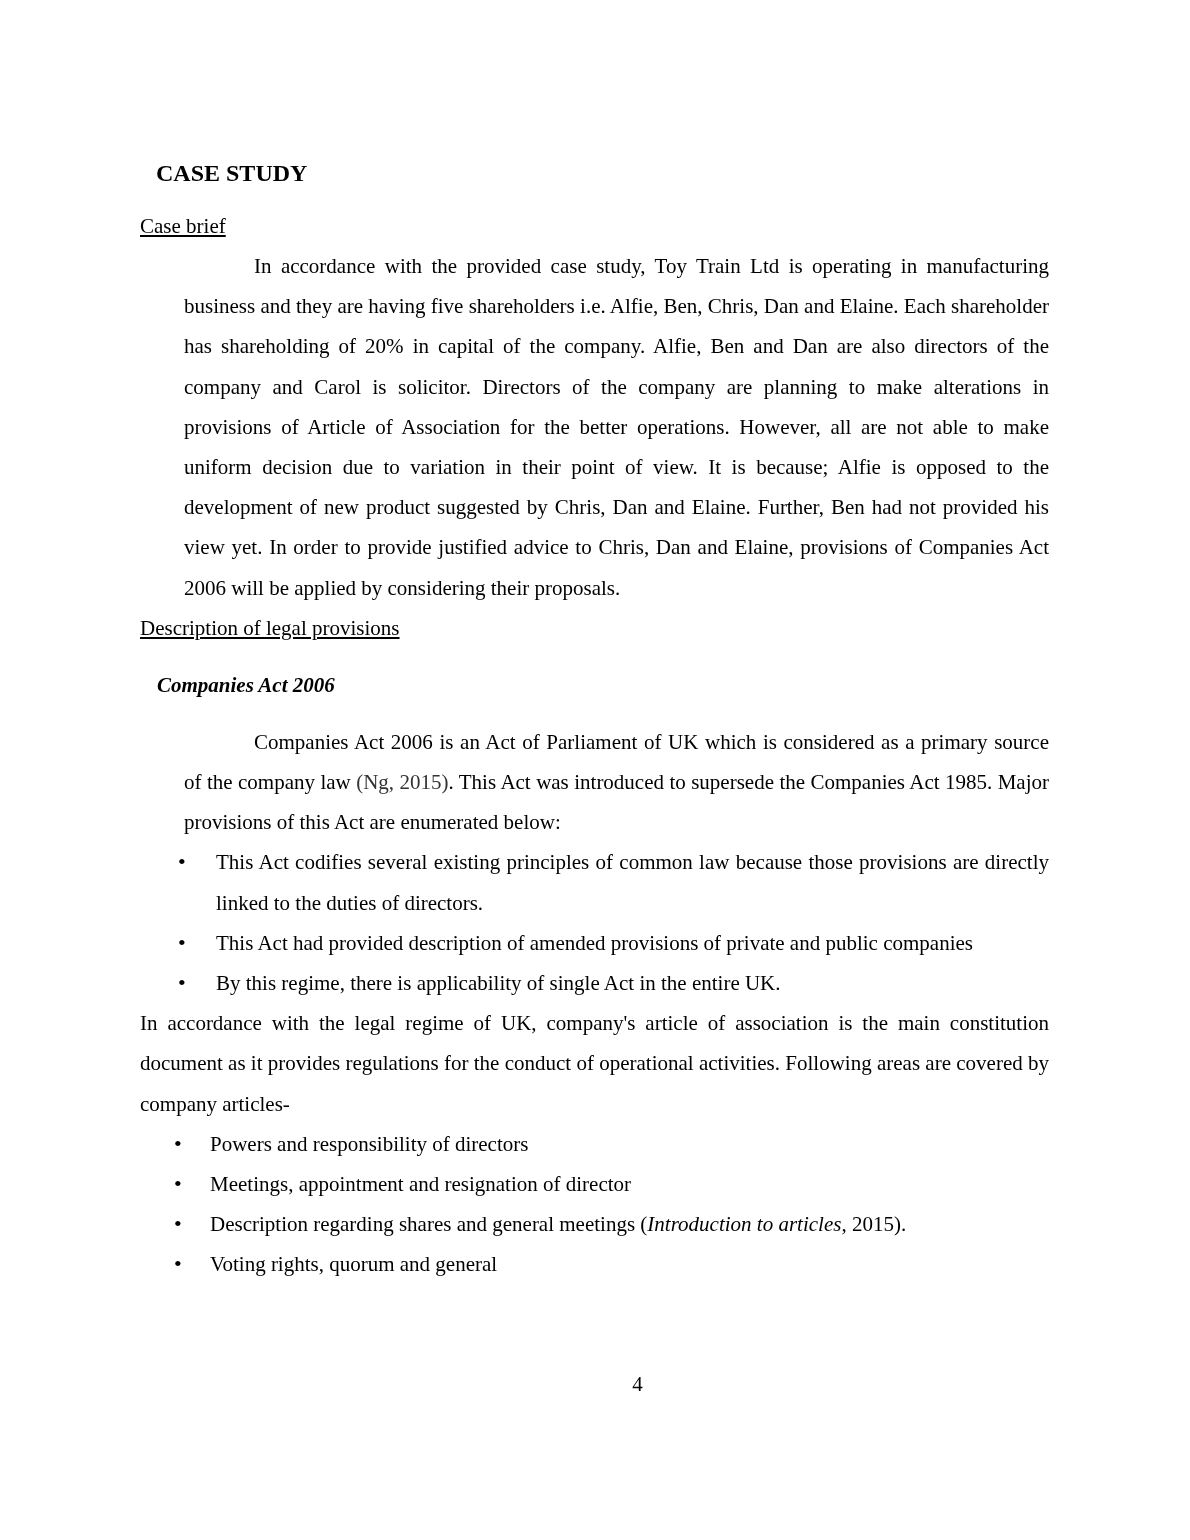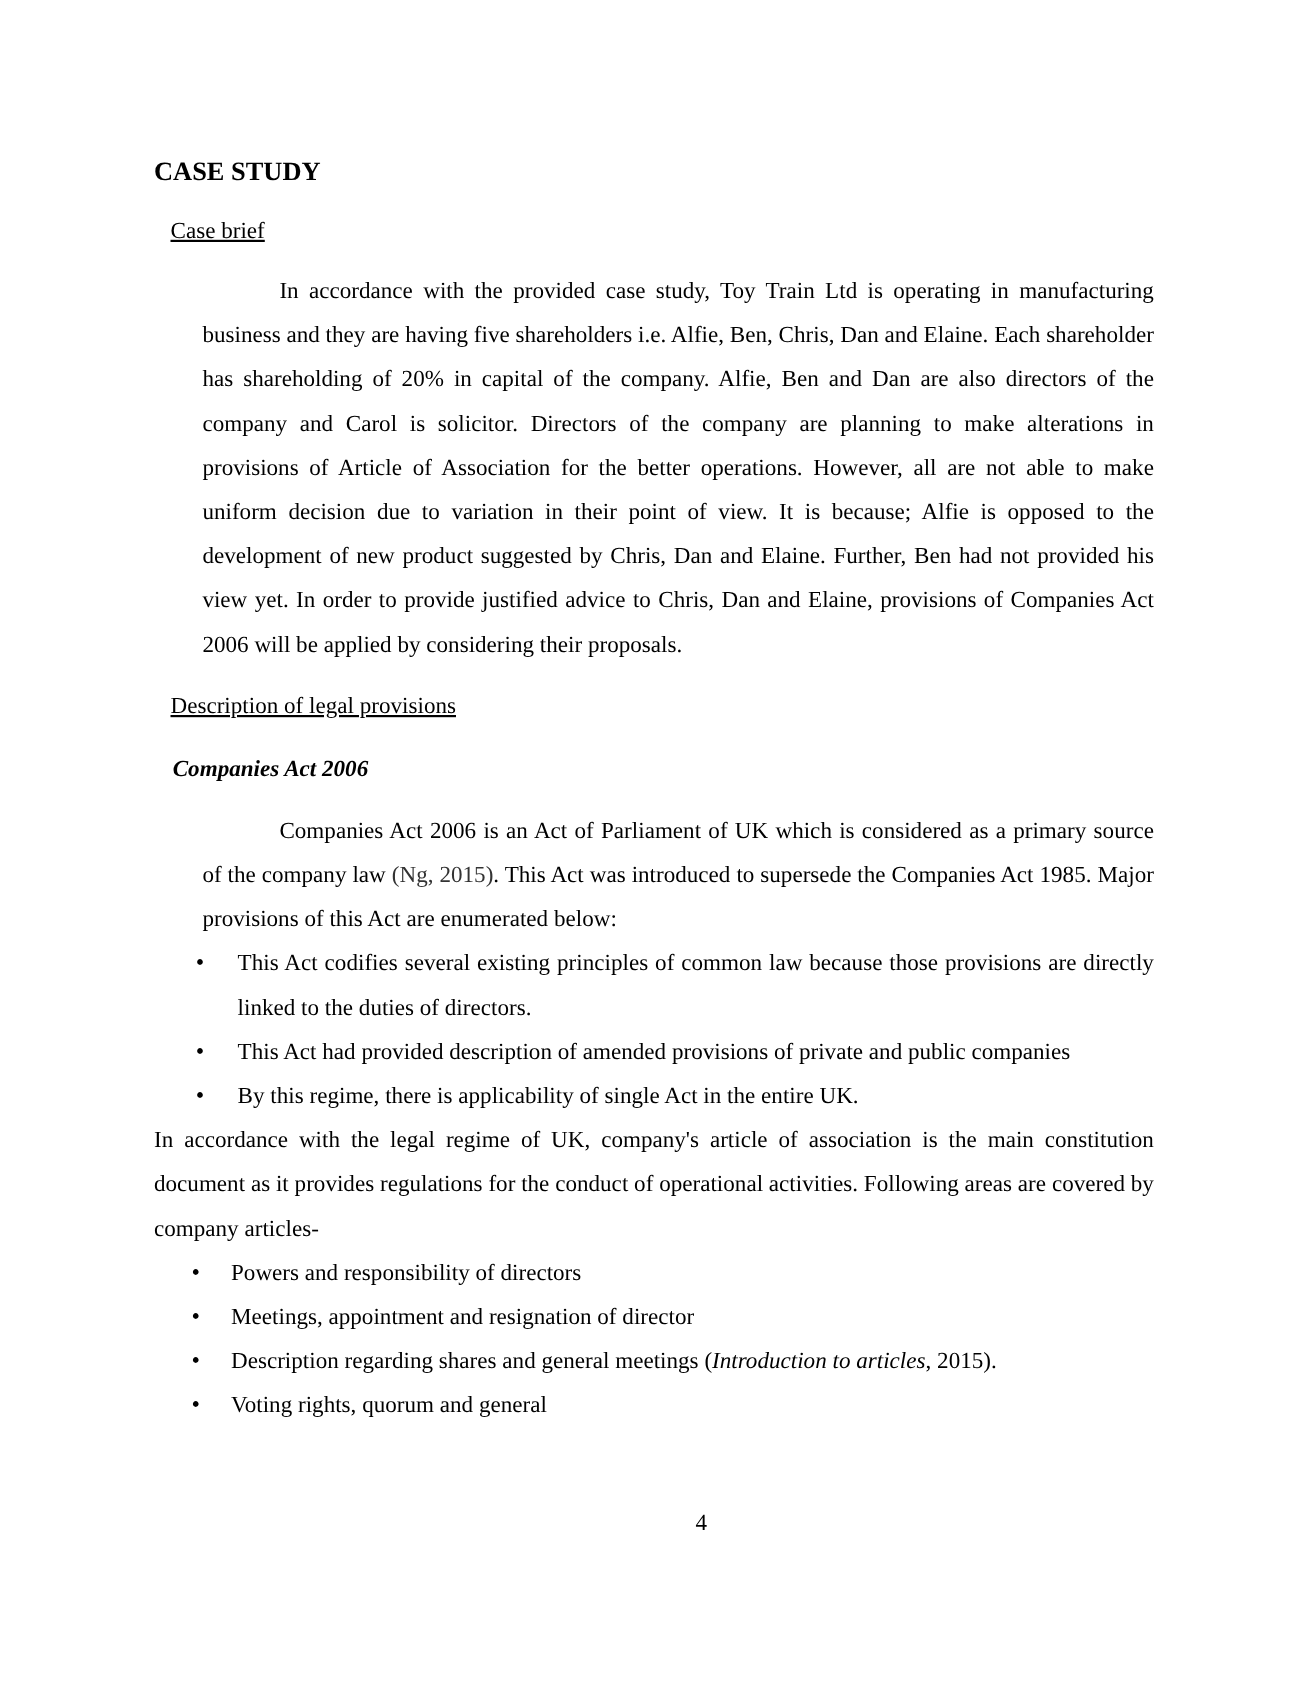--- a/index.html
+++ b/index.html
@@ -1,20 +1,20 @@
 <!DOCTYPE html>
 <html><head>
 <meta charset="utf-8">
 <style>
   html, body { margin: 0; padding: 0; background: #ffffff; }
   body { width: 1190px; height: 1540px; position: relative; overflow: hidden;
          font-family: "Liberation Serif", serif; color: #000; }
   .page { position: absolute; left: 140px; top: 140px; width: 909px; }
-  h1 { font-size: 24px; font-weight: bold; margin: 0; line-height: 34px; }
-  .sub { font-size: 21px; text-decoration: underline; line-height: 40px; margin: 15px; }
+  h1 { font-size: 24px; font-weight: bold; margin: 16px; line-height: 34px; }
+  .sub { font-size: 21px; text-decoration: underline; line-height: 40px; margin: 0; }
   .italic-head { font-size: 21px; font-weight: bold; font-style: italic; line-height: 40px; margin: 17px; }
   p { font-size: 21px; line-height: 40.2px; margin: 0; text-align: justify; }
   p.indent { text-indent: 70px; margin-left: 44px; }
   .cite { color: #333; }
   ul { margin: 0; padding: 0; list-style: none; }
   ul.b1 li { position: relative; padding-left: 76px; font-size: 21px; line-height: 40.2px; text-align: justify; }
   ul.b1 li::before { content: "\2022"; position: absolute; left: 38px; top: 0; font-size: 22px; }
   ul.b2 li { position: relative; padding-left: 70px; font-size: 21px; line-height: 40.2px; }
   ul.b2 li::before { content: "\2022"; position: absolute; left: 34px; top: 0; font-size: 22px; }
   .pagenum { position: absolute; top: 1372px; left: 0; width: 1275px; text-align: center; font-size: 21px; }

